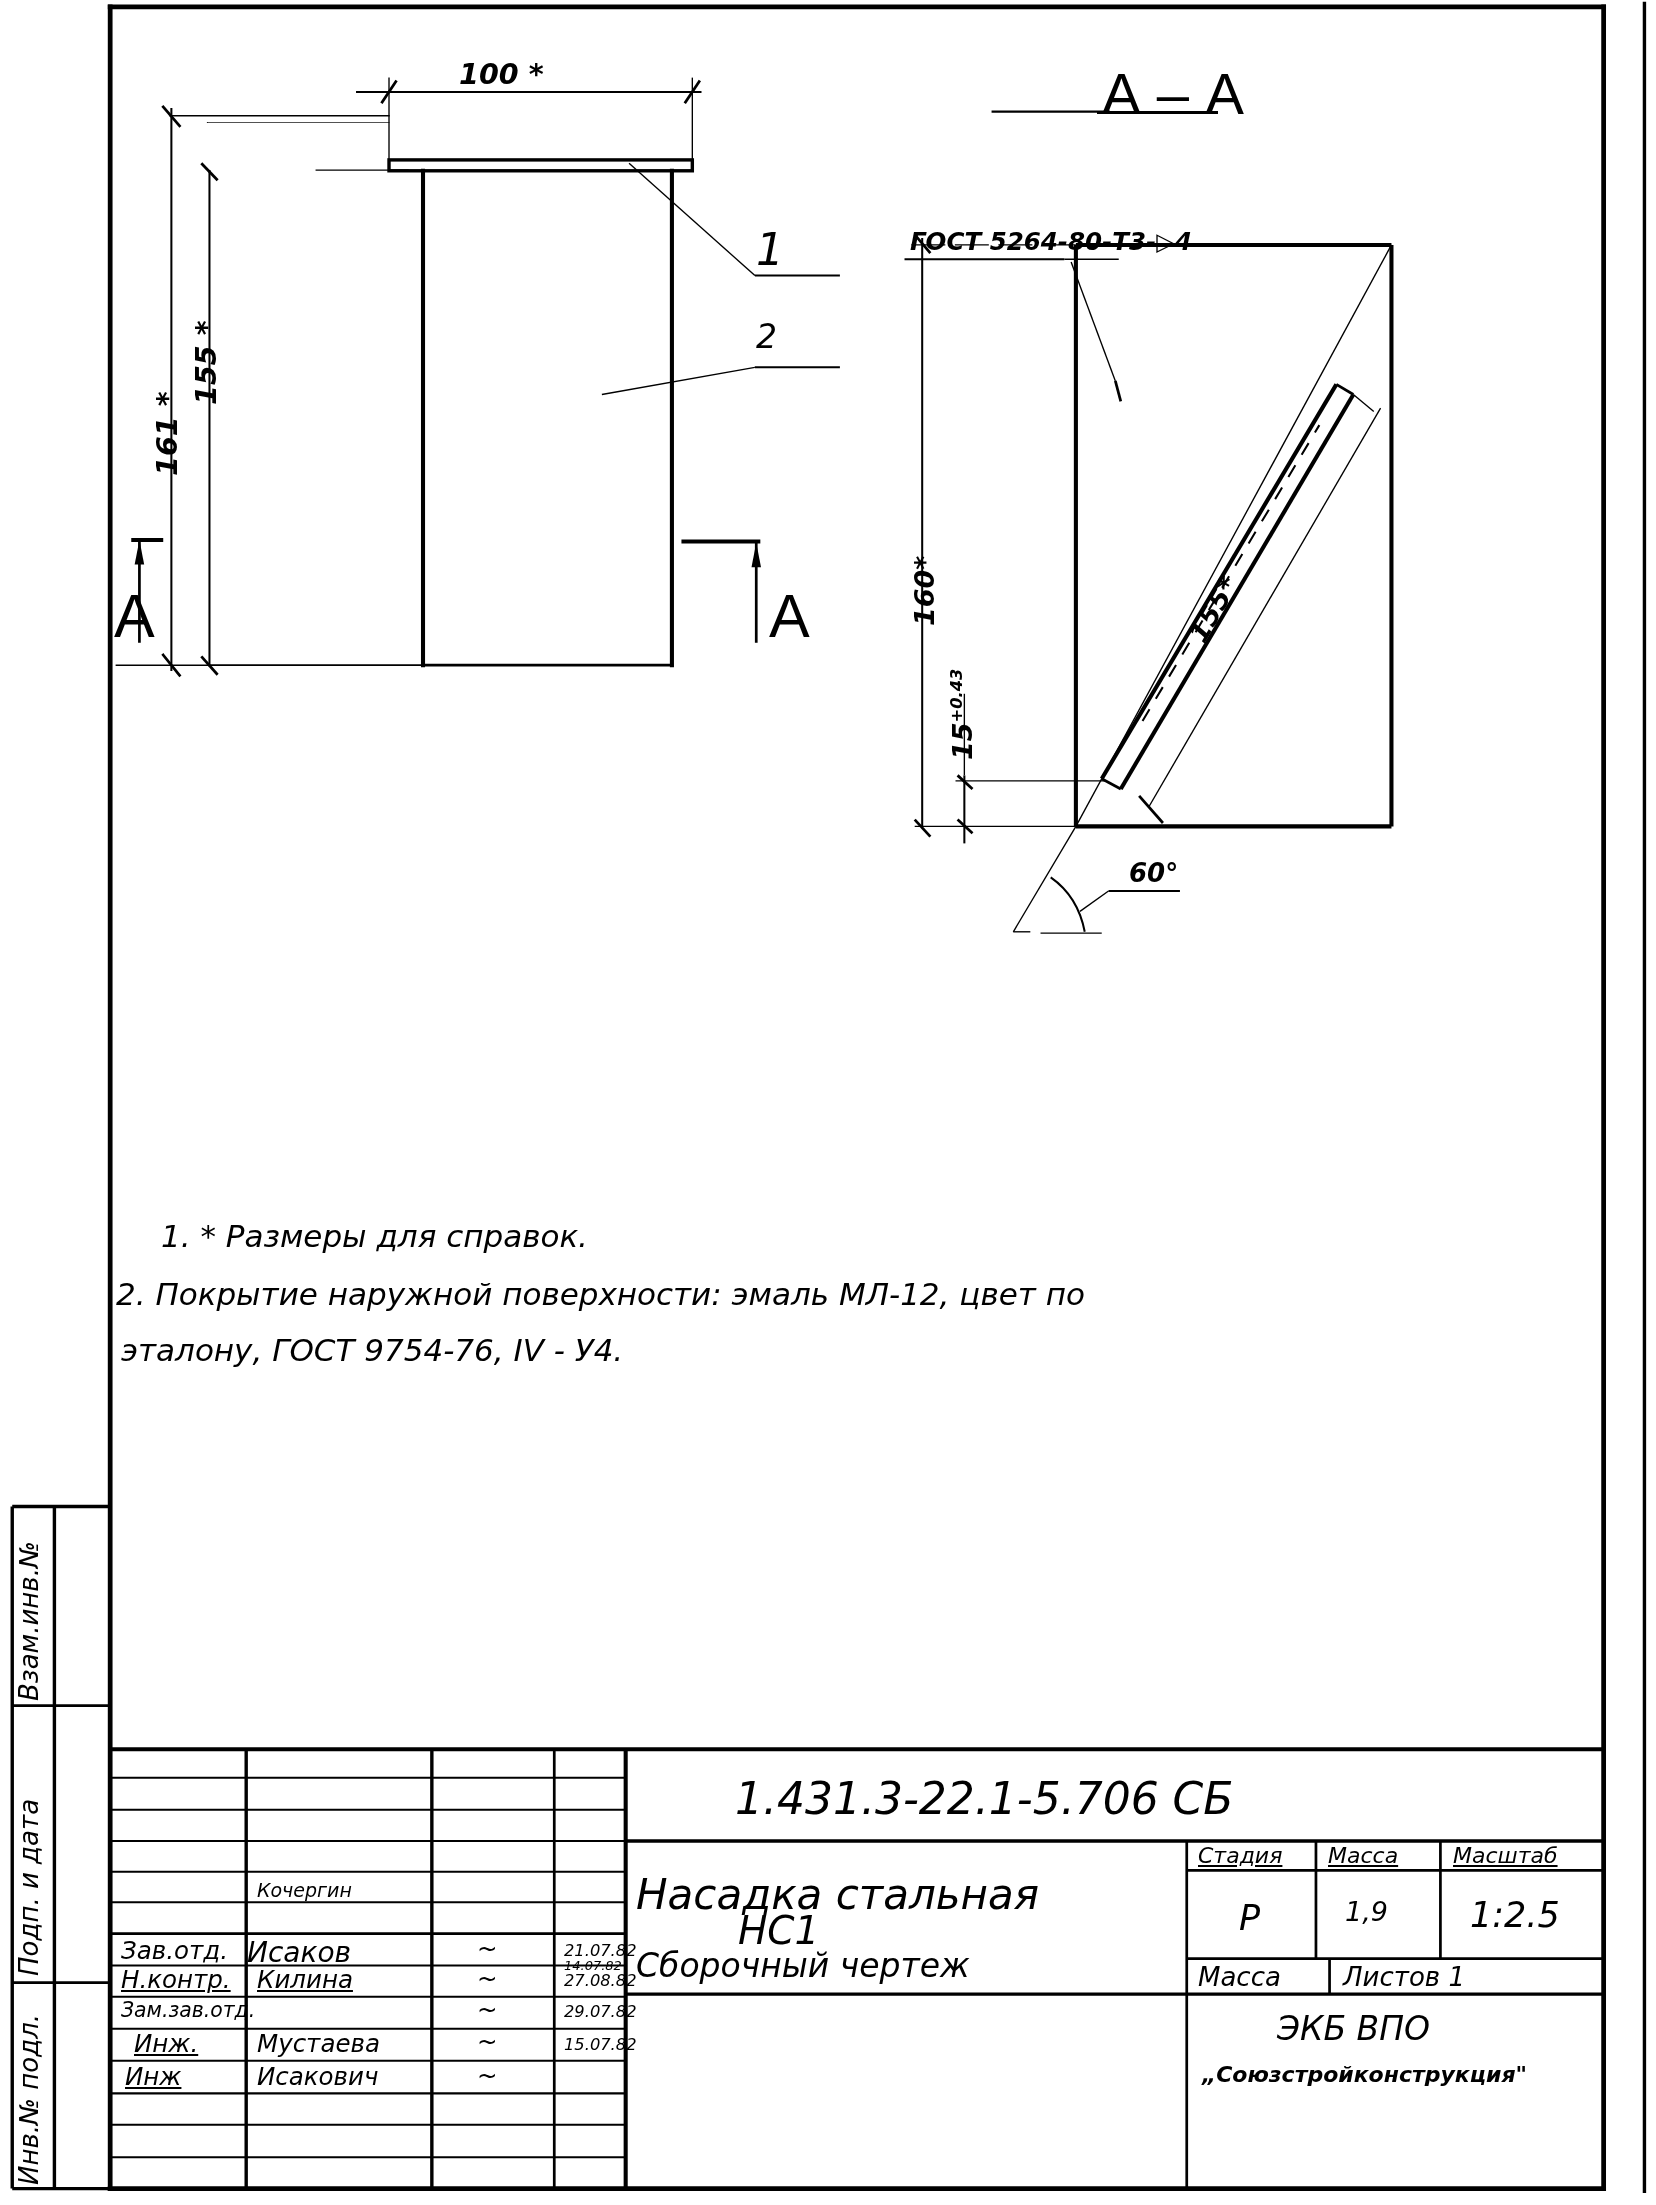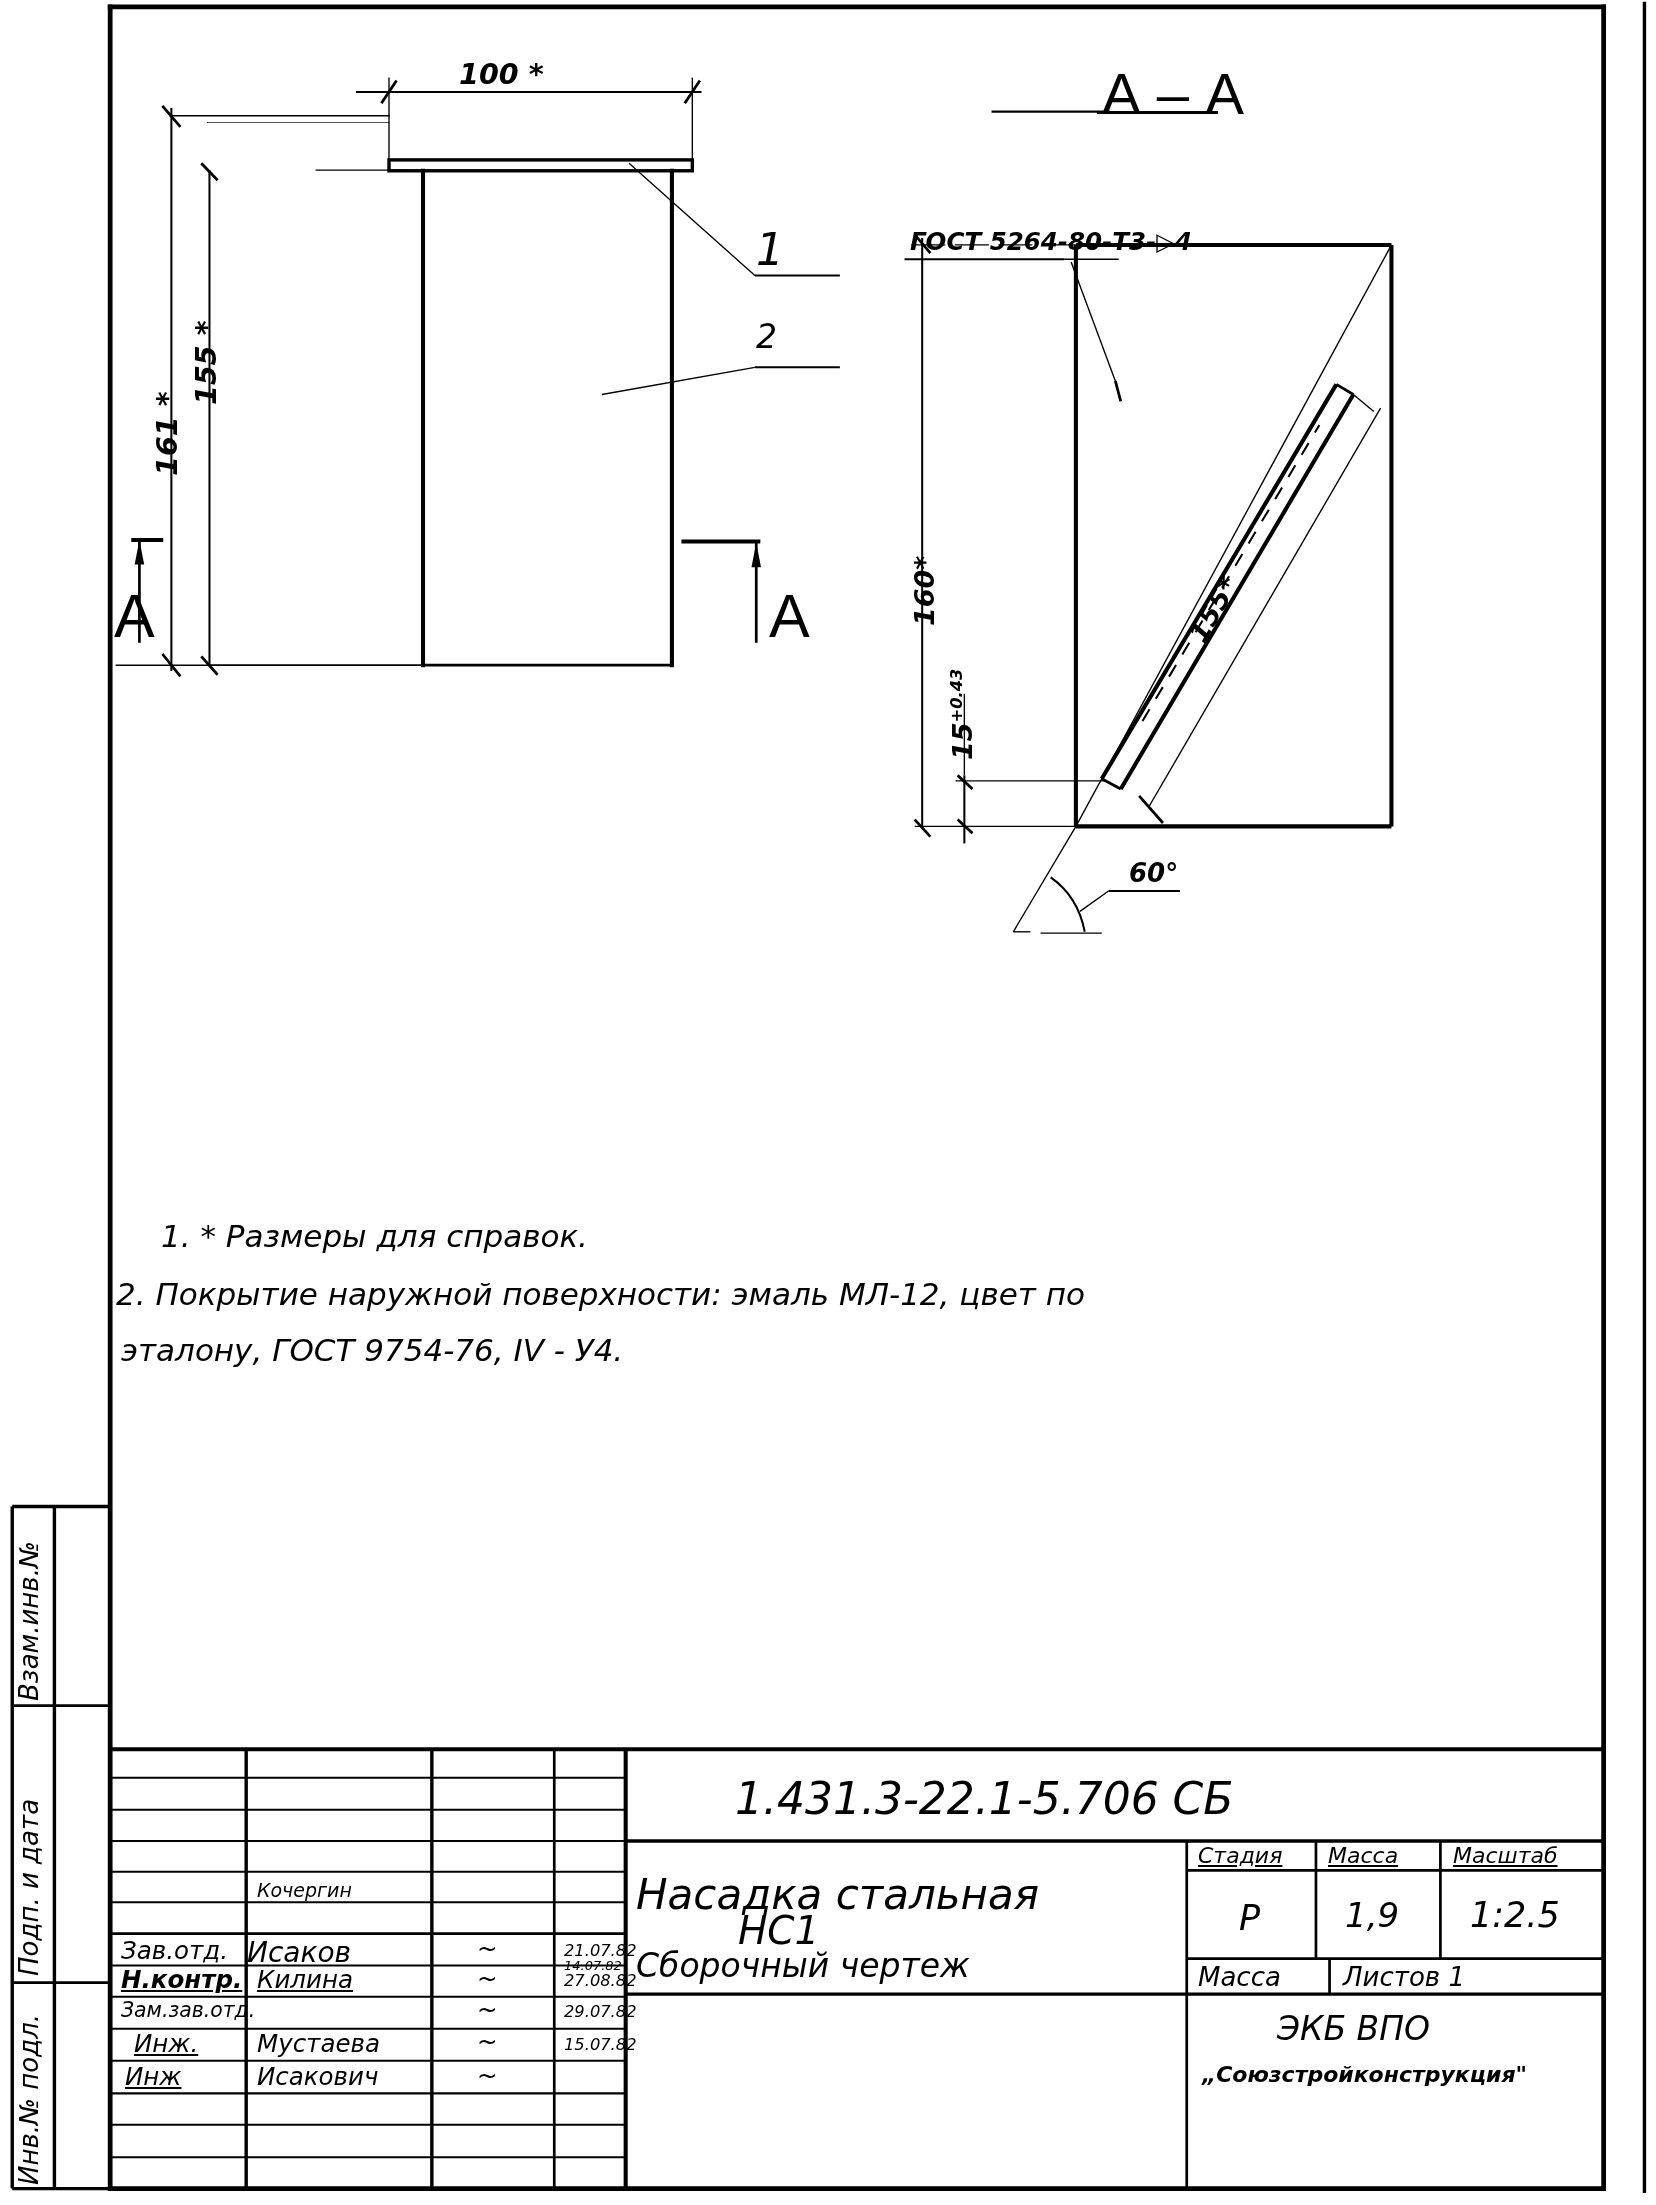--- a/index.html
+++ b/index.html
@@ -233,38 +233,38 @@
 <div class="t" style="left:735px; top:1777px; font-size:44px;">1.431.3-22.1-5.706 СБ</div>
 <div class="t" style="left:636px; top:1874px; font-size:42px;">Насадка стальная</div>
 <div class="t" style="left:738px; top:1911px; font-size:39px;">НС1</div>
 <div class="t" style="left:636px; top:1949px; font-size:33px;">Сборочный чертеж</div>
 
 <div class="cell" style="left:1190px; top:1845px; font-size:22px; text-decoration:underline;">Стадия</div>
 <div class="cell" style="left:1320px; top:1845px; font-size:22px; text-decoration:underline;">Масса</div>
 <div class="cell" style="left:1445px; top:1845px; font-size:22px; text-decoration:underline;">Масштаб</div>
 
 <div class="cell" style="left:1231px; top:1901px; font-size:35px;">Р</div>
-<div class="cell" style="left:1337px; top:1898px; font-size:34px;">1,9</div>
+<div class="cell" style="left:1337px; top:1898px; font-size:27px;">1,9</div>
 <div class="cell" style="left:1462px; top:1898px; font-size:35px;">1:2.5</div>
 
 <div class="cell" style="left:1190px; top:1964px; font-size:26px;">Масса</div>
 <div class="cell" style="left:1335px; top:1964px; font-size:26px;">Листов 1</div>
 
 <div class="cell" style="left:1269px; top:2012px; font-size:33px;">ЭКБ ВПО</div>
 <div class="cell" style="left:1194px; top:2064px; font-size:22px; font-weight:bold;">„Союзстройконструкция"</div>
 
 <div>
   <div>
     <div class="cell" style="left:113px; top:1939px; font-size:24.5px;">Зав.отд.</div>
     <div class="cell" style="left:239px; top:1939px; font-size:28px;">Исаков</div>
     <div class="cell" style="left:469px; top:1937px; font-size:24.5px;">~</div>
     <div class="cell" style="left:556px; top:1943px; font-size:16.3px;">21.07.82</div>
   </div>
   <div>
-    <div class="cell" style="left:113px; top:1968px; font-size:24.5px; text-decoration:underline;font-weight:bold;">Н.контр.</div>
+    <div class="cell" style="left:113px; top:1968px; font-size:24.5px; text-decoration:underline;">Н.контр.</div>
     <div class="cell" style="left:249px; top:1968px; font-size:24.5px; text-decoration:underline;">Килина</div>
     <div class="cell" style="left:469px; top:1967px; font-size:24.5px;">~</div>
     <div class="cell" style="left:556px; top:1973px; font-size:16.3px;">27.08.82</div>
   </div>
   <div>
     <div class="cell" style="left:113px; top:2000px; font-size:20.4px;">Зам.зав.отд.</div>
     <div class="cell" style="left:249px; top:1881px; font-size:19px;text-align:center;">Кочергин</div>
     <div class="cell" style="left:469px; top:1998px; font-size:24.5px;">~</div>
     <div class="cell" style="left:556px; top:2004px; font-size:16.3px;">29.07.82</div>
   </div>

